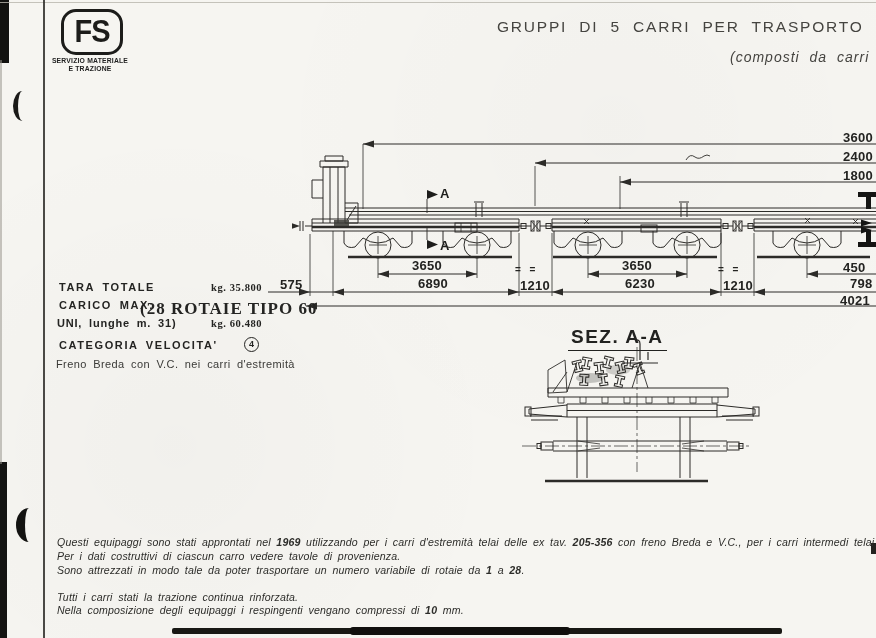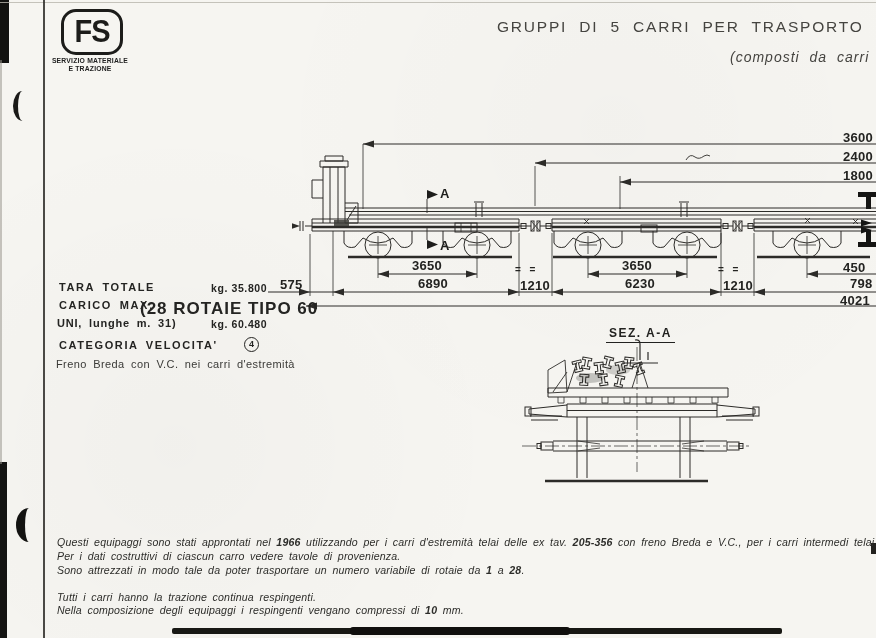--- a/index.html
+++ b/index.html
@@ -27,29 +27,29 @@
   .logo-box{left:61px;top:9px;width:56px;height:40px;border:3.5px solid #1c1c1a;border-radius:15px;
     display:flex;align-items:center;justify-content:center;}
   .logo-fs{font-weight:900;font-size:29px;letter-spacing:-1px;color:#1c1c1a;transform:scaleY(1.05);}
   .logo-cap{left:42px;top:57px;width:96px;text-align:center;font-size:6.8px;font-weight:700;
     line-height:7.5px;letter-spacing:.2px;color:#222;}
   
   .title{left:497px;top:18px;font-size:15.5px;letter-spacing:1.8px;word-spacing:6px;color:#454440;}
   .subtitle{left:730px;top:49px;font-size:14px;letter-spacing:1px;word-spacing:5px;color:#454440;font-style:italic;}
   
   .spec{font-weight:700;font-size:11px;letter-spacing:1.6px;word-spacing:3px;color:#242422;}
-  .spec-val{font-weight:700;font-size:10.5px;letter-spacing:.6px;color:#242422;}
+  .spec-val{font-weight:700;font-size:10.5px;letter-spacing:.6px;color:#242422;font-family:Liberation Serif, serif;}
   .speed-badge{left:244px;top:337px;width:13px;height:13px;border:1.3px solid #242422;border-radius:50%;
     font-size:9px;font-weight:700;text-align:center;line-height:13px;color:#242422;}
   .spec-note{left:56px;top:358px;font-size:11px;letter-spacing:.4px;word-spacing:3px;color:#3a3a37;}
   
   .dim{font-weight:700;font-size:13px;color:#232321;letter-spacing:.3px;}
   .dimsm{font-weight:700;font-size:10px;color:#232321;letter-spacing:3px;}
   .amark{font-weight:700;font-size:13px;color:#1d1d1b;}
-  .sez-title{left:606px;top:326px;font-weight:700;font-size:12px;letter-spacing:1.5px;
+  .sez-title{left:568px;top:326px;font-weight:700;font-size:19px;letter-spacing:1.5px;
     color:#222220;border-bottom:1.8px solid #222220;padding:0 3px 2px 3px;}
   
   .note-line{left:57px;font-style:italic;font-size:10.6px;letter-spacing:.15px;word-spacing:2.5px;color:#2d2d2a;}
   .note-line .b{font-weight:700;font-style:italic;}
   svg.art{position:absolute;left:0;top:0;}
 </style>
 </head>
 <body>
 
 <div class="page">
@@ -253,28 +253,28 @@
   <span class="abs spec-val" style="left:211px;top:282px">kg. 35.800</span>
   <span class="abs spec" style="left:59px;top:299px">CARICO MAX:</span>
   <span class="abs spec-val" style="left:140px;top:299px;font-size:17px;letter-spacing:1px">(28 ROTAIE TIPO 60</span>
   <span class="abs spec" style="left:57px;top:317px;letter-spacing:.8px">UNI, lunghe m. 31)</span>
   <span class="abs spec-val" style="left:211px;top:318px">kg. 60.480</span>
   <span class="abs spec" style="left:59px;top:339px">CATEGORIA VELOCITA'</span>
   <span class="abs speed-badge">4</span>
   <span class="abs spec-note">Freno Breda con V.C. nei carri d'estremità</span>
 
   <div class="abs note-line" style="top:536px">
-    <span>Questi equipaggi sono stati approntati nel </span><span class="b">1966</span><span> utilizzando per i carri d'estremità telai delle ex tav. </span><span class="b">205-356</span><span> con freno Breda e V.C., per i carri intermedi telai della ex tav. </span>
+    <span>Questi equipaggi sono stati approntati nel </span><span class="b">1969</span><span> utilizzando per i carri d'estremità telai delle ex tav. </span><span class="b">205-356</span><span> con freno Breda e V.C., per i carri intermedi telai della ex tav. </span>
   </div>
   <div class="abs note-line" style="top:550px">
     <span>Per i dati costruttivi di ciascun carro vedere tavole di provenienza.</span>
   </div>
   <div class="abs note-line" style="top:564px">
     <span>Sono attrezzati in modo tale da poter trasportare un numero variabile di rotaie da </span><span class="b">1</span><span> a </span><span class="b">28</span><span>.</span>
   </div>
   <div class="abs note-line" style="top:591px">
-    <span>Tutti i carri hanno la trazione continua respingenti.</span>
+    <span>Tutti i carri stati la trazione continua rinforzata.</span>
   </div>
   <div class="abs note-line" style="top:604px">
     <span>Nella composizione degli equipaggi i respingenti vengano compressi di </span><span class="b">10</span><span> mm.</span>
   </div>
 
 </div>
 
 </body></html>

